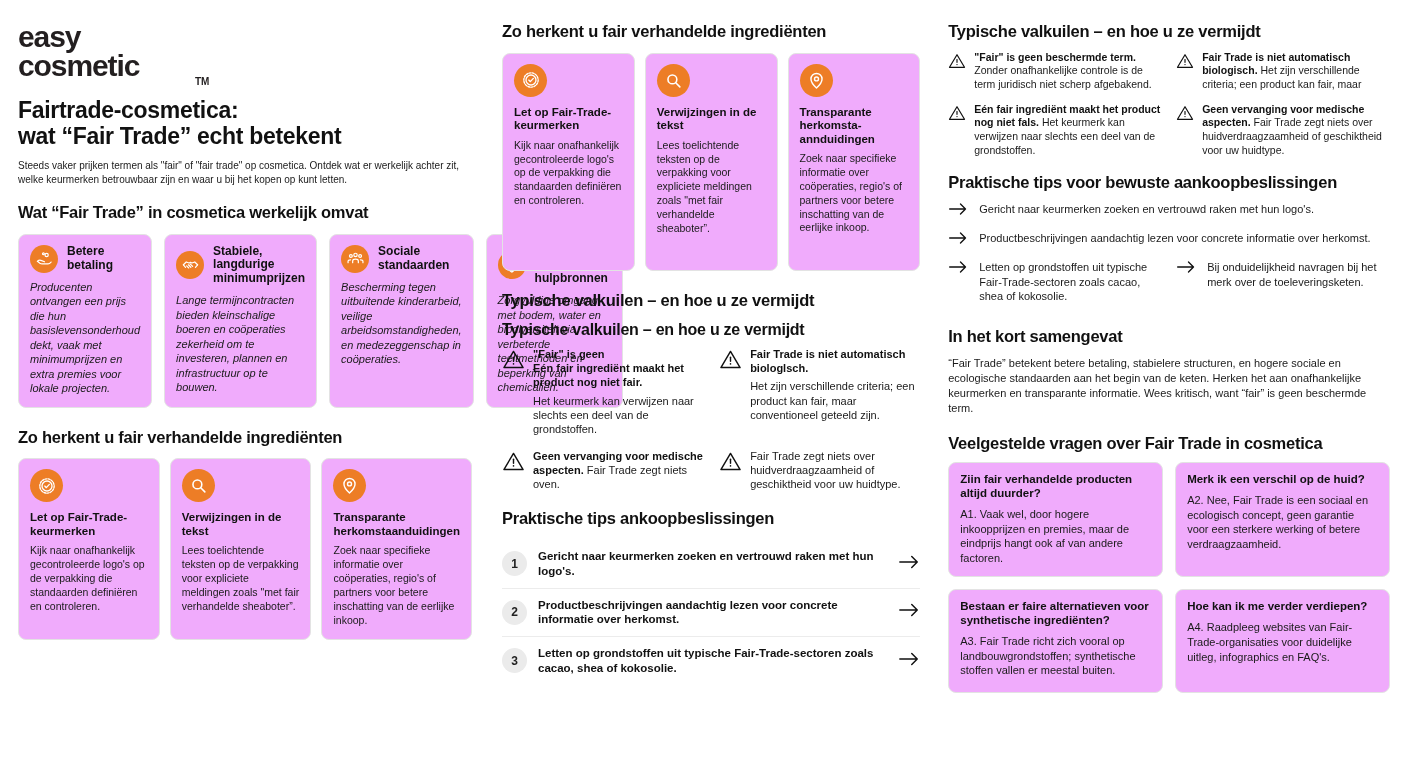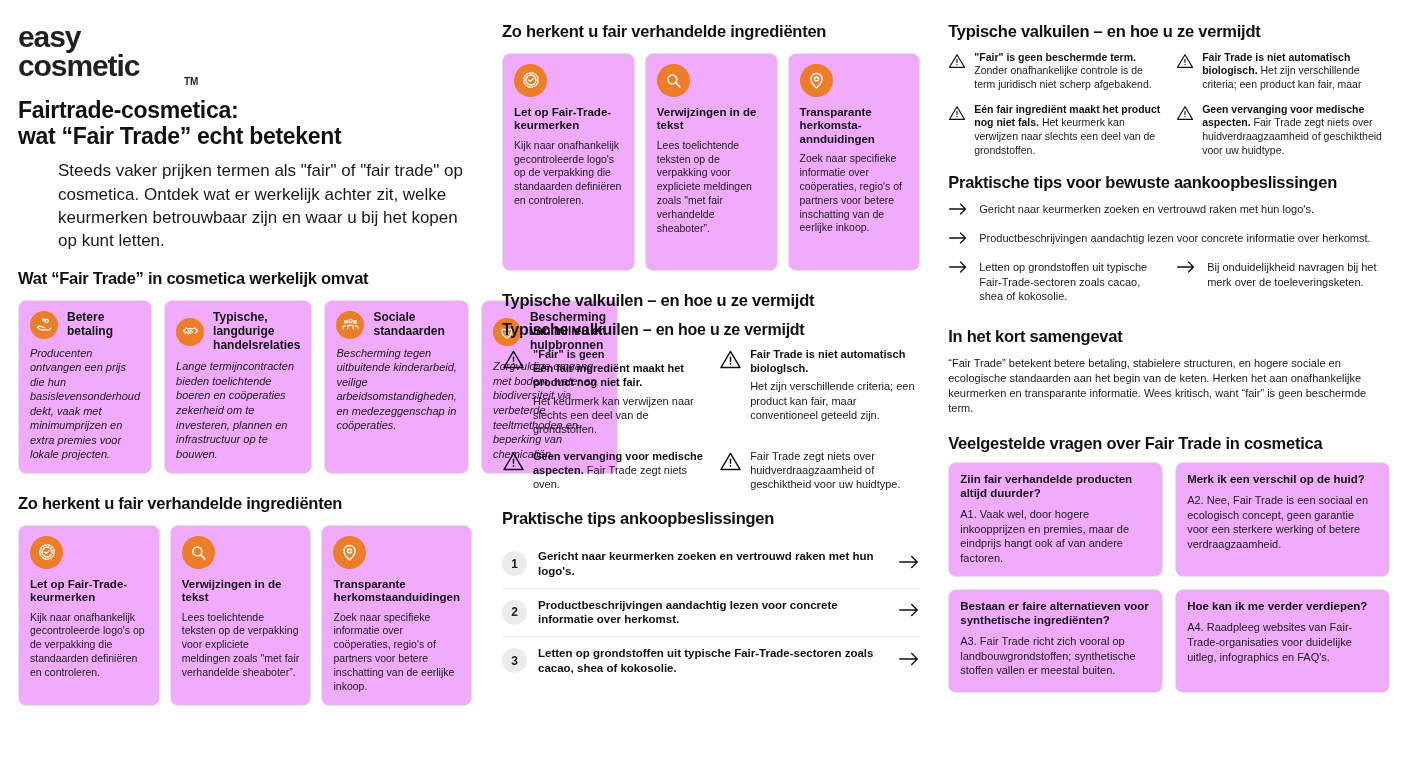--- a/index.html
+++ b/index.html
@@ -28,30 +28,30 @@
     font-size: 30px;
     line-height: 0.98;
     letter-spacing: -1.1px;
     margin-bottom: 16px;
     position: relative;
     display: inline-block;
   }
   .logo .l2 { position: relative; display: inline-block; }
   .logo .tm {
     font-size: 10px; font-weight: 700; letter-spacing: 0;
-    position: absolute; top: 26px; left: 166px;
+    position: absolute; top: 26px; left: 177px;
   }
 
   
   h1.page-title {
     font-size: 23px; font-weight: 700; line-height: 1.16;
     letter-spacing: -0.3px; color: #111; margin-bottom: 9px;
   }
   p.intro {
-    font-size: 17px; line-height: 1.38; color: #1a1a1a; margin-bottom: 16px; margin-left: 40px;
+    font-size: 10px; line-height: 1.38; color: #1a1a1a; margin-bottom: 16px;
   }
   h2.sec {
     font-size: 16.5px; font-weight: 700; letter-spacing: -0.25px;
     color: #111; margin-bottom: 11px; line-height: 1.2;
   }
   h2.sec.tight { margin-bottom: 9px; }
   h2.sec.m2 { font-size: 16px; margin-bottom: 8px; }
   h2.sec.r  { font-size: 16.5px; margin-bottom: 9px; }
 
   
@@ -162,23 +162,23 @@
 
       <div class="card benefit">
         <div class="bhead">
           <span class="ic">
             <svg width="17" height="17" viewBox="0 0 24 24" fill="none" stroke="#fff" stroke-width="1.7" stroke-linecap="round" stroke-linejoin="round">
               <path d="M2 11l4-4 4 1.5 2-1 2 1L18 7l4 4"></path>
               <path d="M6.5 12.5l3 3M9 11l3.5 3.5M11.5 9.8L15 13.3"></path>
               <path d="M2 11l3 3.5M22 11l-3 3.5"></path>
             </svg>
           </span>
-          <span class="btitle">Typische, langdurige handelsrelaties</span>
+          <span class="btitle">Stabiele, langdurige minimumprijzen</span>
         </div>
-        <div class="bbody">Lange termijncontracten bieden toelichtende boeren en coöperaties zekerheid om te investeren, plannen en infrastructuur op te bouwen.</div>
+        <div class="bbody">Lange termijncontracten bieden kleinschalige boeren en coöperaties zekerheid om te investeren, plannen en infrastructuur op te bouwen.</div>
       </div>
 
       <div class="card benefit">
         <div class="bhead">
           <span class="ic">
             <svg width="17" height="17" viewBox="0 0 24 24" fill="none" stroke="#fff" stroke-width="1.7" stroke-linecap="round" stroke-linejoin="round">
               <circle cx="12" cy="7" r="2.4"></circle>
                 <circle cx="5.5" cy="8.5" r="2"></circle>
                 <circle cx="18.5" cy="8.5" r="2"></circle>
               <path d="M8 18v-2.6c0-1.4 1.8-2.6 4-2.6s4 1.2 4 2.6V18"></path>

